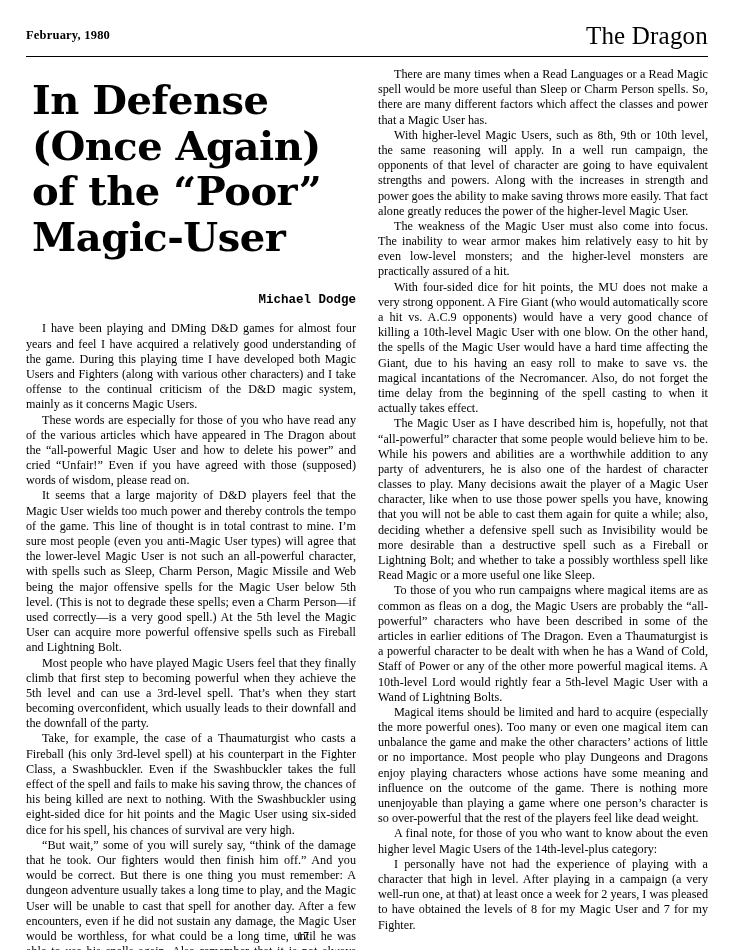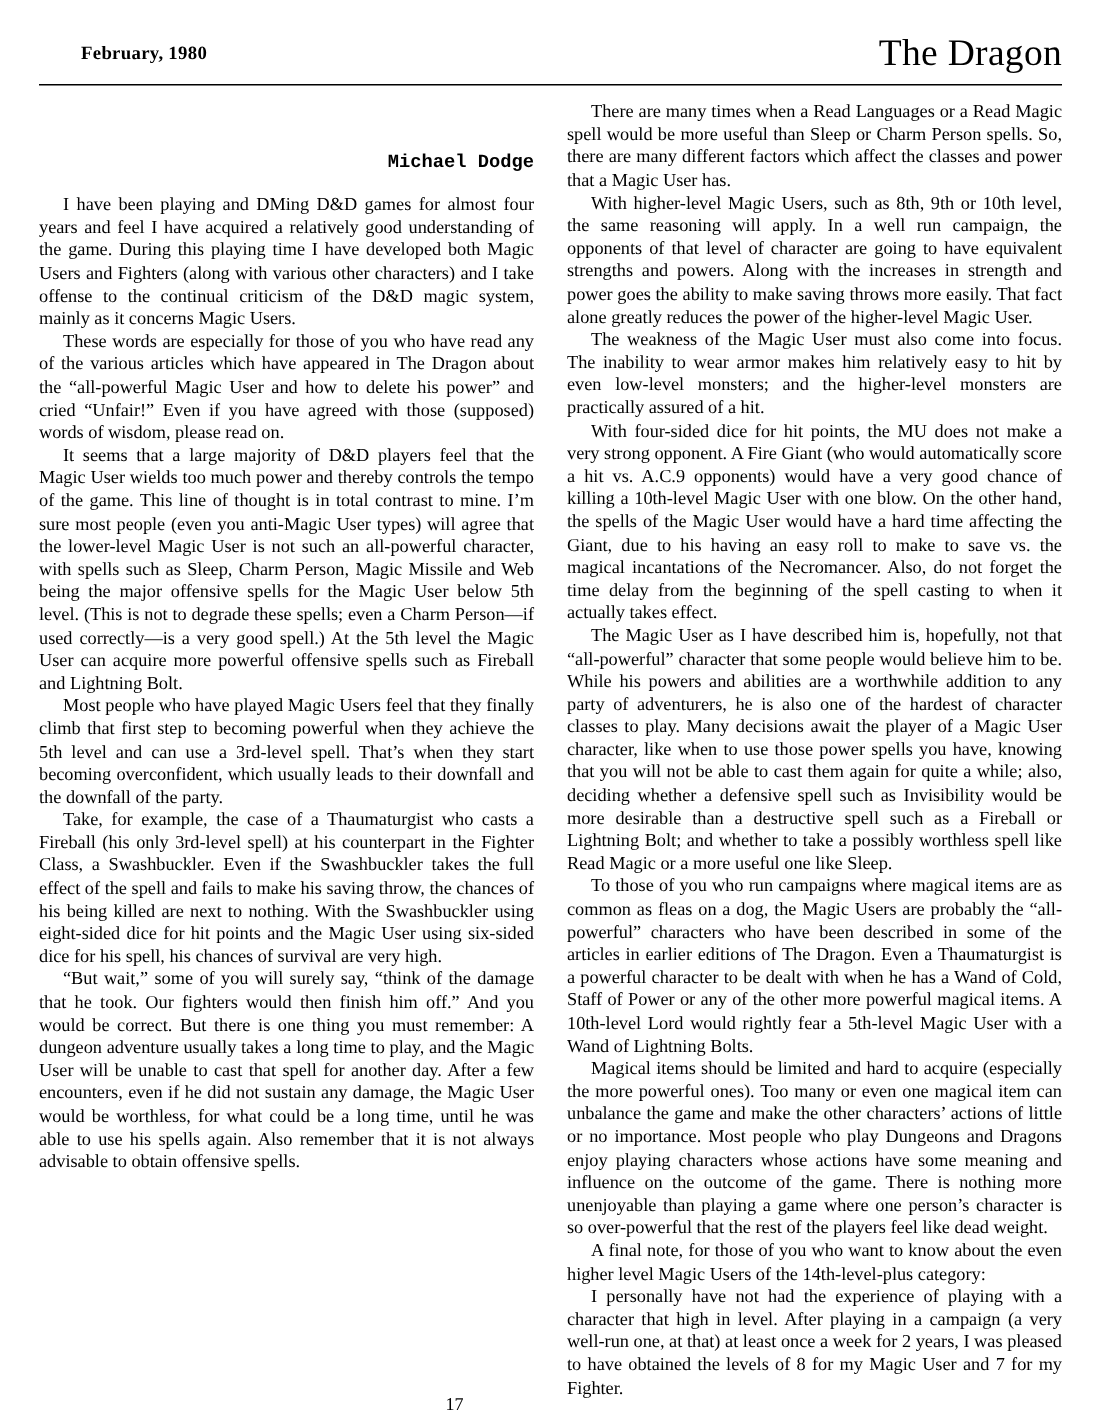--- a/index.html
+++ b/index.html
@@ -20,21 +20,20 @@
     width: 734px;
     height: 950px;
     box-sizing: border-box;
     padding: 22px 26px 18px 26px;
   }
   .masthead {
     display: flex;
     justify-content: space-between;
     align-items: flex-start;
     margin-bottom: 6px;
-    margin-left: 28px;
   }
   .issue-date {
     font-family: "Liberation Serif", serif;
     font-weight: bold;
     font-size: 12.5px;
     letter-spacing: 0.2px;
     padding-top: 6px;
   }
   .mag-title {
     font-family: "Liberation Serif", serif;
@@ -101,20 +100,21 @@
 
   <div class="masthead">
     <div class="issue-date">February, 1980</div>
     <div class="mag-title">The Dragon</div>
   </div>
   <hr class="hrule">
 
   <div class="columns">
 
     <div class="col">
+      <h1 class="headline">In Defense (Once Again) of the “Poor” Magic-User</h1>
       <div class="byline">Michael Dodge</div>
 
       <p class="body">I have been playing and DMing D&amp;D games for almost four years and feel I have acquired a relatively good understanding of the game. During this playing time I have developed both Magic Users and Fighters (along with various other characters) and I take offense to the continual criticism of the D&amp;D magic system, mainly as it concerns Magic Users.</p>
       <p class="body first">These words are especially for those of you who have read any of the various articles which have appeared in The Dragon about the “all-powerful Magic User and how to delete his power” and cried “Unfair!” Even if you have agreed with those (supposed) words of wisdom, please read on.</p>
       <p class="body">It seems that a large majority of D&amp;D players feel that the Magic User wields too much power and thereby controls the tempo of the game. This line of thought is in total contrast to mine. I’m sure most people (even you anti-Magic User types) will agree that the lower-level Magic User is not such an all-powerful character, with spells such as Sleep, Charm Person, Magic Missile and Web being the major offensive spells for the Magic User below 5th level. (This is not to degrade these spells; even a Charm Person—if used correctly—is a very good spell.) At the 5th level the Magic User can acquire more powerful offensive spells such as Fireball and Lightning Bolt.</p>
       <p class="body">Most people who have played Magic Users feel that they finally climb that first step to becoming powerful when they achieve the 5th level and can use a 3rd-level spell. That’s when they start becoming overconfident, which usually leads to their downfall and the downfall of the party.</p>
       <p class="body">Take, for example, the case of a Thaumaturgist who casts a Fireball (his only 3rd-level spell) at his counterpart in the Fighter Class, a Swashbuckler. Even if the Swashbuckler takes the full effect of the spell and fails to make his saving throw, the chances of his being killed are next to nothing. With the Swashbuckler using eight-sided dice for hit points and the Magic User using six-sided dice for his spell, his chances of survival are very high.</p>
       <p class="body">“But wait,” some of you will surely say, “think of the damage that he took. Our fighters would then finish him off.” And you would be correct. But there is one thing you must remember: A dungeon adventure usually takes a long time to play, and the Magic User will be unable to cast that spell for another day. After a few encounters, even if he did not sustain any damage, the Magic User would be worthless, for what could be a long time, until he was able to use his spells again. Also remember that it is not always advisable to obtain offensive spells.</p>
     </div>
 

